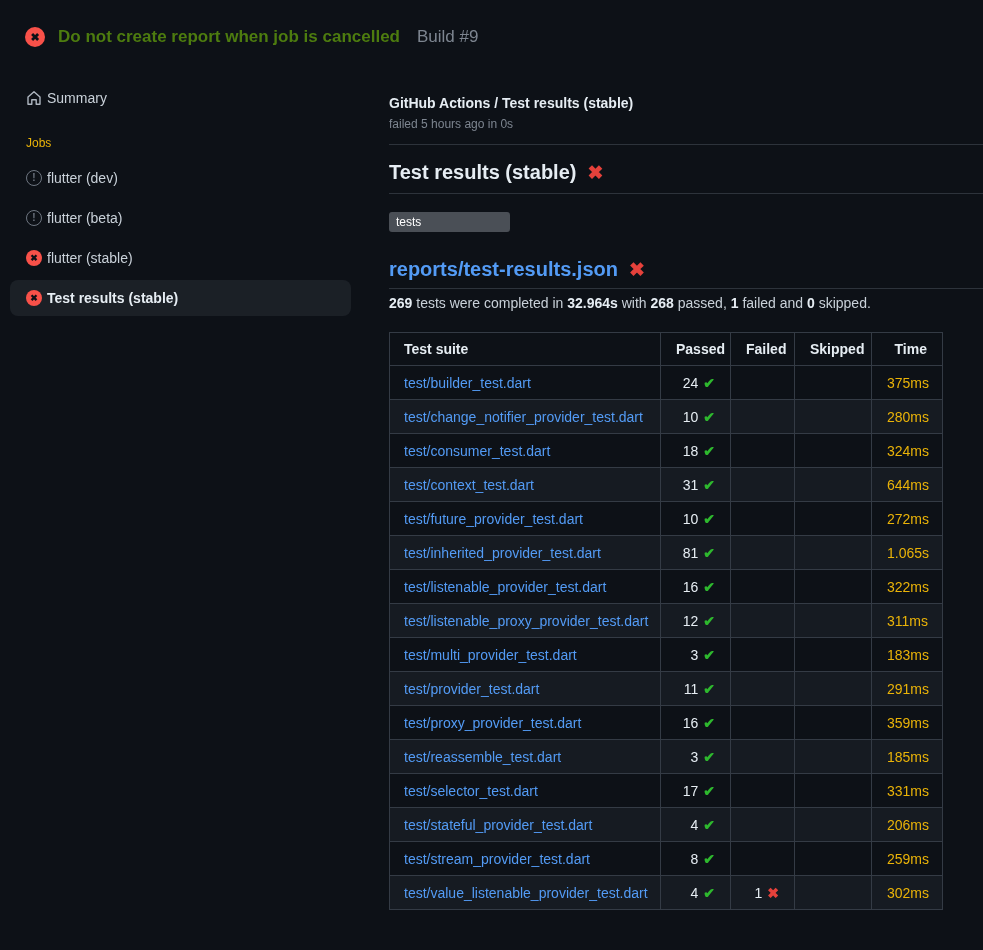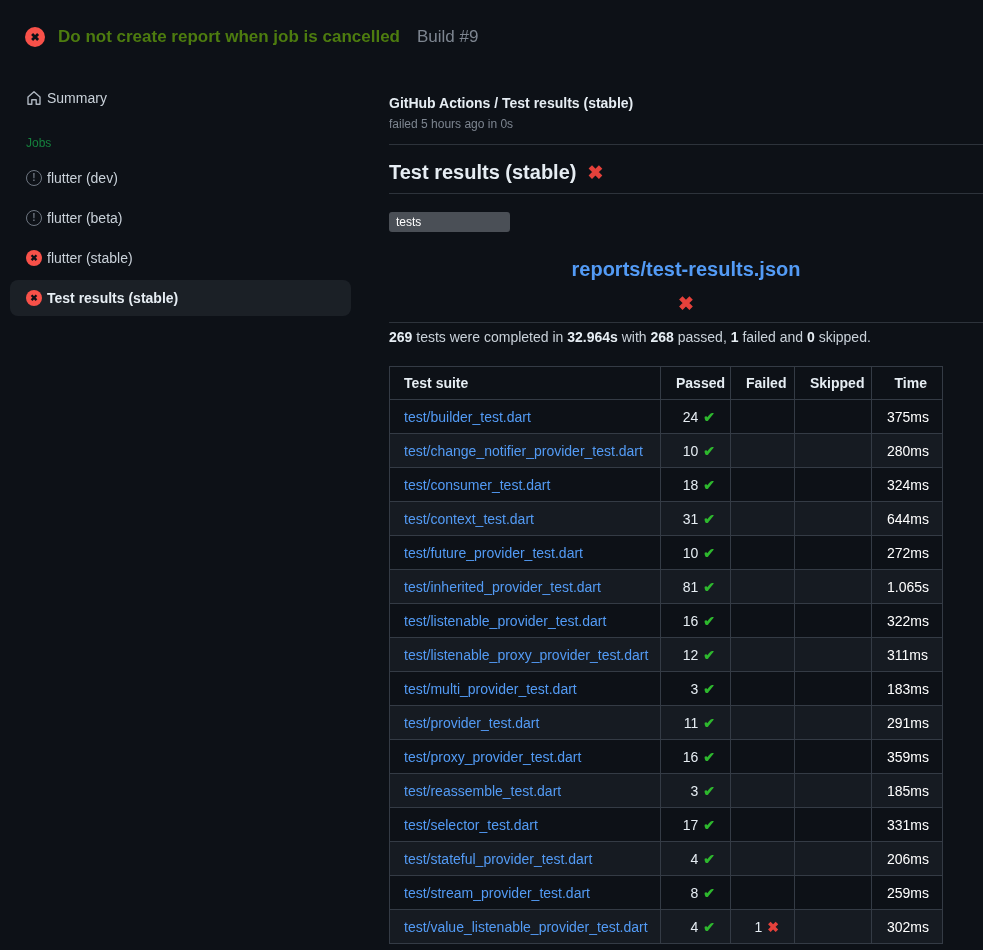--- a/index.html
+++ b/index.html
@@ -33,21 +33,21 @@
     height: 36px; padding: 0 16px; border-radius: 8px;
     font-size: 14px; color: #c9d1d9; cursor: pointer;
     width: 341px;
   }
   .side-item.selected {
     background: rgba(177,186,196,0.09);
     font-weight: bold; color: #e6edf3;
   }
   .jobs-label {
     padding-left: 16px; margin-top: 20px; margin-bottom: 10px;
-    font-size: 12px; color: #15803d;
+    font-size: 12px; color: #eab308;
   }
   .job-item { margin-top: 4px; }
   .icon-stale {
     width: 16px; height: 16px; border-radius: 50%;
     border: 1.5px solid #6e7681; color: #6e7681;
     font-size: 10px; font-weight: bold; line-height: 1;
     display: flex; align-items: center; justify-content: center;
     flex: none;
   }
   .icon-failed {
@@ -78,21 +78,21 @@
     height: 20px; line-height: 20px; font-size: 12px;
     border-radius: 3px; overflow: hidden; color: #ffffff; flex-direction: column;
   }
   .badge-label { background: #4a4f56; padding: 0 7px; }
   .badge-value { background: #0c4a6e; padding: 0 7px; }
 
   .report-title {
     margin-top: 26px; padding-bottom: 7px;
     border-bottom: 1px solid #2d333b;
     display: flex; align-items: center; gap: 11px;
-    font-size: 20px; font-weight: bold; flex-direction: column;
+    font-size: 20px; font-weight: bold;
   }
   .report-title a { color: #539bf5; text-decoration: none; }
 
   .summary-line { margin-top: 4px; font-size: 14px; color: #c9d1d9; line-height: 20px; }
   .summary-line .b { font-weight: bold; color: #e6edf3; }
 
   
   table.results {
     margin-top: 19px; border-collapse: collapse;
     font-size: 14px; table-layout: fixed; width: 553px; padding-left: 40px;
@@ -103,21 +103,21 @@
     padding: 7px 15px; height: 33px;
   }
   .results th.col-suite { text-align: left; padding-left: 14px; }
   .results td { padding: 6px 15px; height: 34px; white-space: nowrap; }
   .results td.cell-suite { text-align: left; padding-left: 14px; }
   .results td.cell-num { text-align: right; color: #e6edf3; }
   .results tbody tr:nth-child(even) { background: #161b22; }
   .results td.cell-suite a { color: #539bf5; text-decoration: none; }
   .check-glyph { color: #2eb82e; font-weight: bold; margin-left: 5px; }
   .cross-glyph { color: #e5413b; font-weight: bold; margin-left: 5px; }
-  .time-val { color: #ffffff; }
+  .time-val { color: #eab308; }
 </style>
 </head>
 <body>
 
 <header class="top-header">
   <span class="fail-circle">✖</span>
   <span class="top-title">Do not create report when job is cancelled</span>
   <span class="top-build">Build #9</span>
 </header>
 

